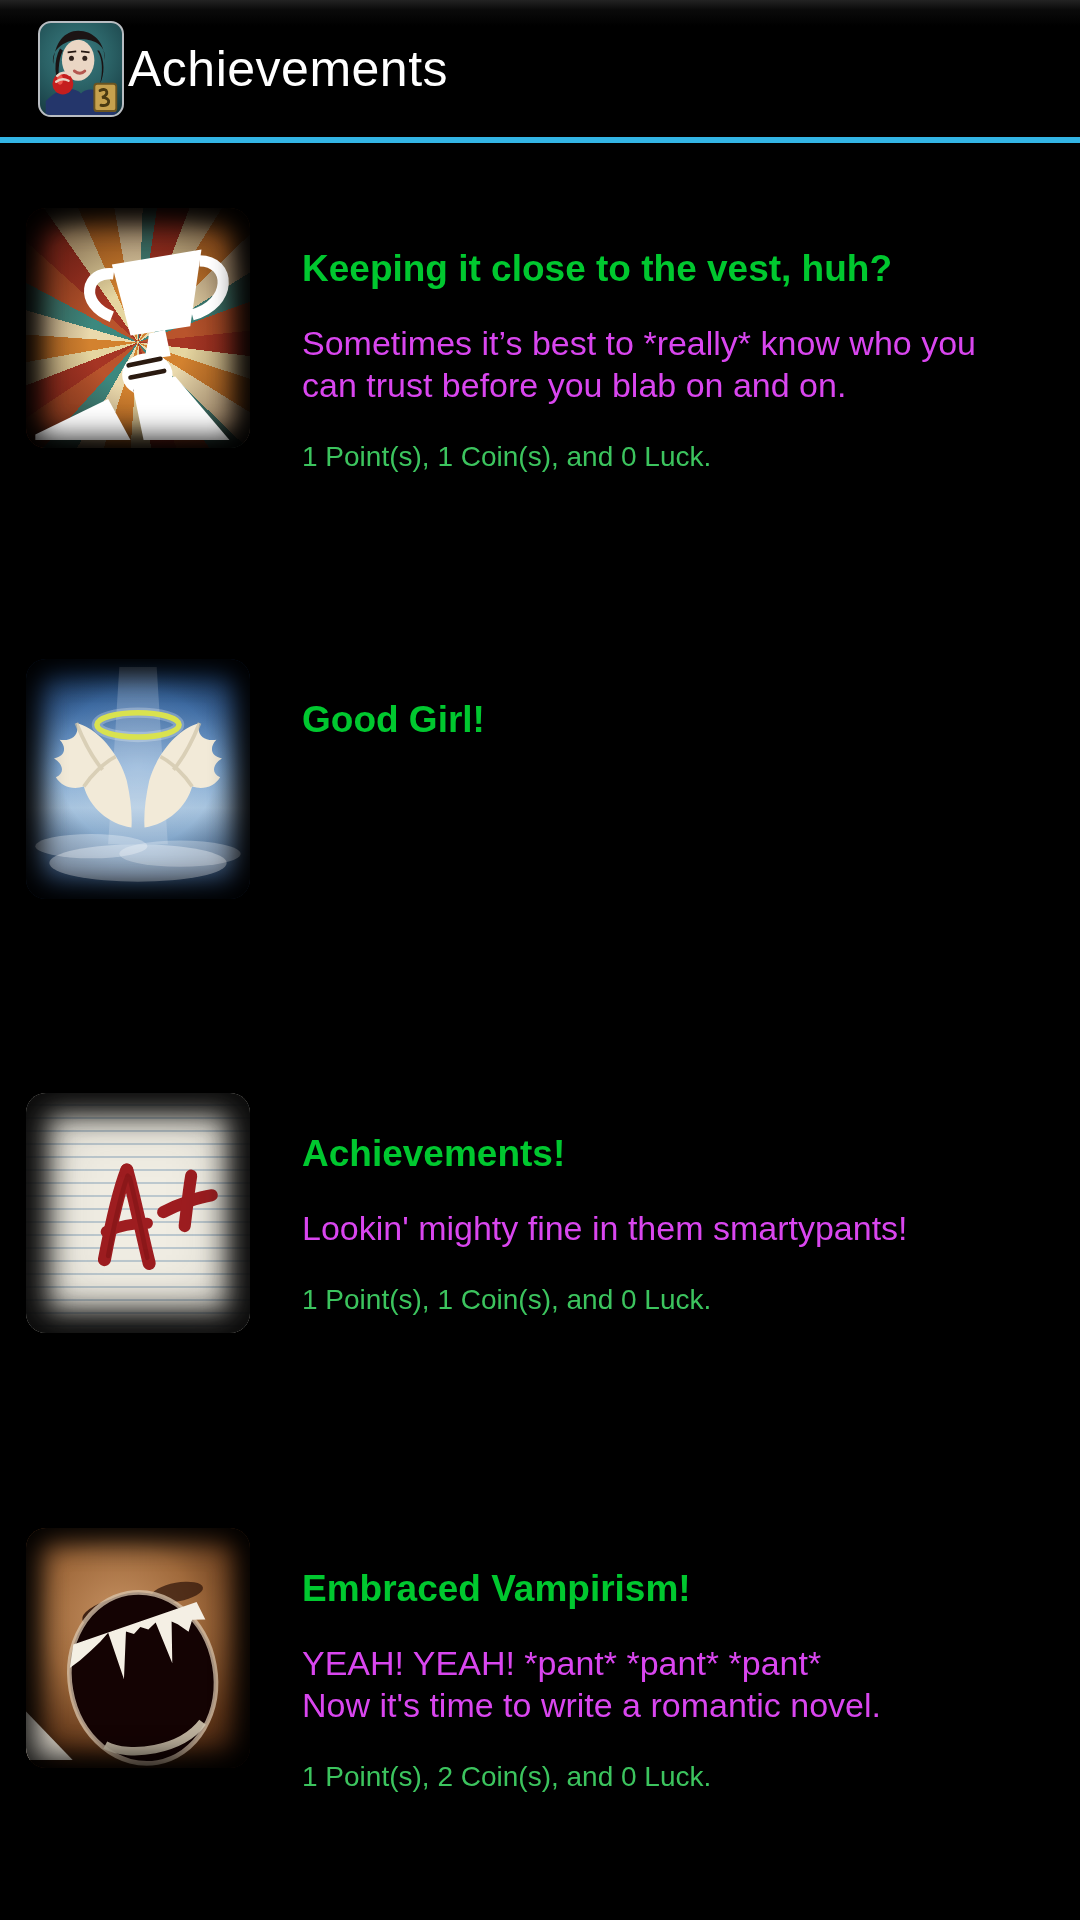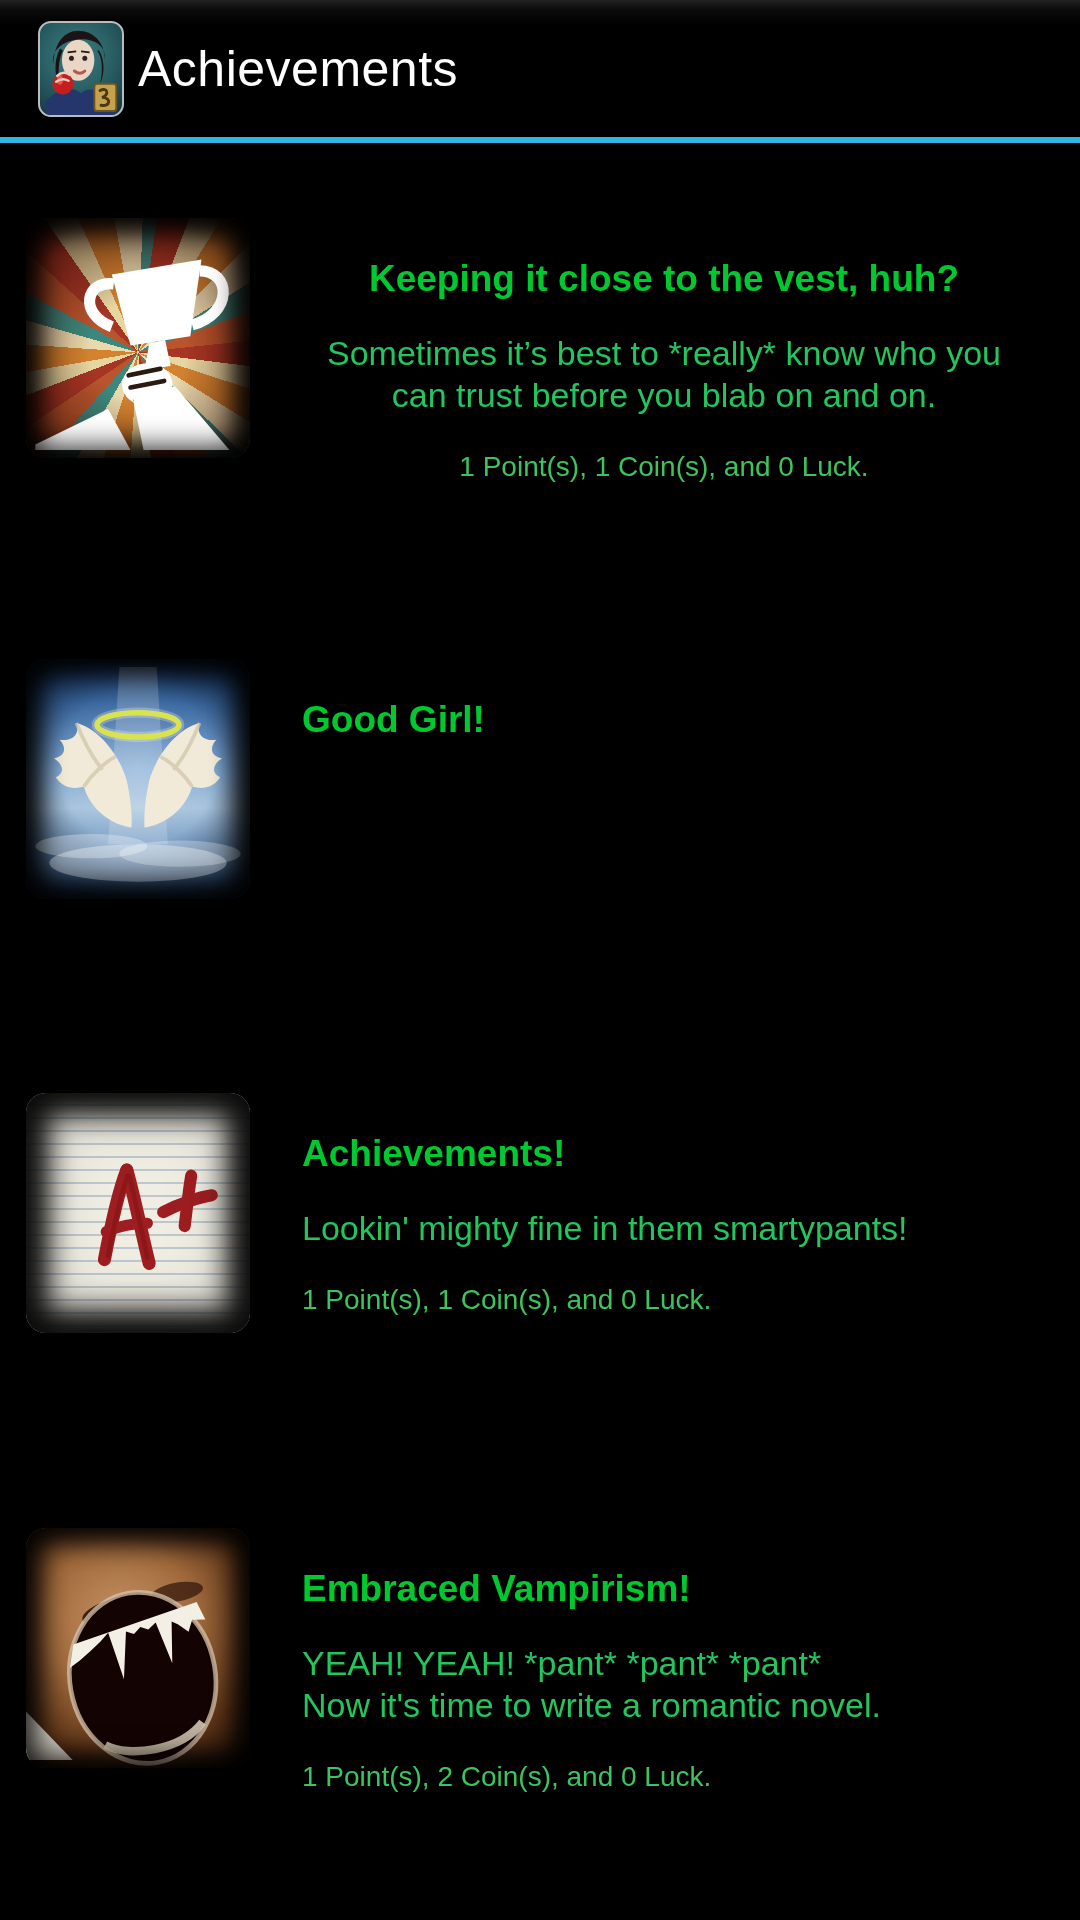--- a/index.html
+++ b/index.html
@@ -35,38 +35,38 @@
     box-sizing: border-box;
     background: radial-gradient(circle at 45% 35%, #3b7d82 0%, #2a6165 45%, #14343c 100%);
     overflow: hidden;
     flex: 0 0 auto;
   }
   .app-icon svg { display: block; width: 100%; height: 100%; }
   .header-title {
     color: #ffffff;
     font-size: 50px;
     font-weight: 400;
-    margin-left: 14px;
+    margin-left: 4px;
     letter-spacing: 0.5px;
   }
   .accent-line {
     position: absolute;
     top: 137px; left: 0; right: 0;
     height: 6px;
     background: #33b5e5;
   }
   
   .row {
     position: absolute;
     left: 26px;
     right: 0;
     display: flex;
     align-items: flex-start;
   }
-  .row-1 { top: 218px; text-align: center; }
+  .row-1 { top: 208px; }
   .row-2 { top: 659px; }
   .row-3 { top: 1093px; }
   .row-4 { top: 1528px; }
 
   .ach-icon {
     position: relative;
     width: 224px;
     height: 240px;
     border-radius: 20px;
     overflow: hidden;
@@ -116,21 +116,21 @@
     width: 724px;
   }
   .ach-title {
     color: #00c82f;
     font-size: 37px;
     font-weight: 700;
     line-height: 46px;
   }
   .ach-desc {
     margin-top: 30px;
-    color: #22c55e;
+    color: #d946ef;
     font-size: 34px;
     line-height: 42px;
     white-space: pre-line;
   }
   .ach-desc.clip {
     max-height: 238px;
     overflow: hidden;
   }
   .ach-reward {
     margin-top: 30px;

